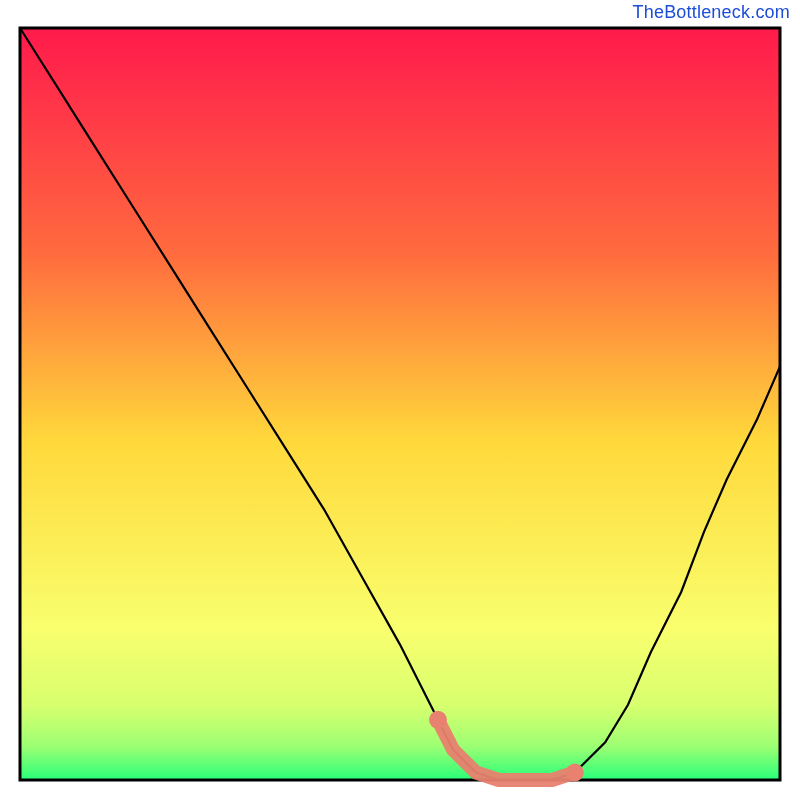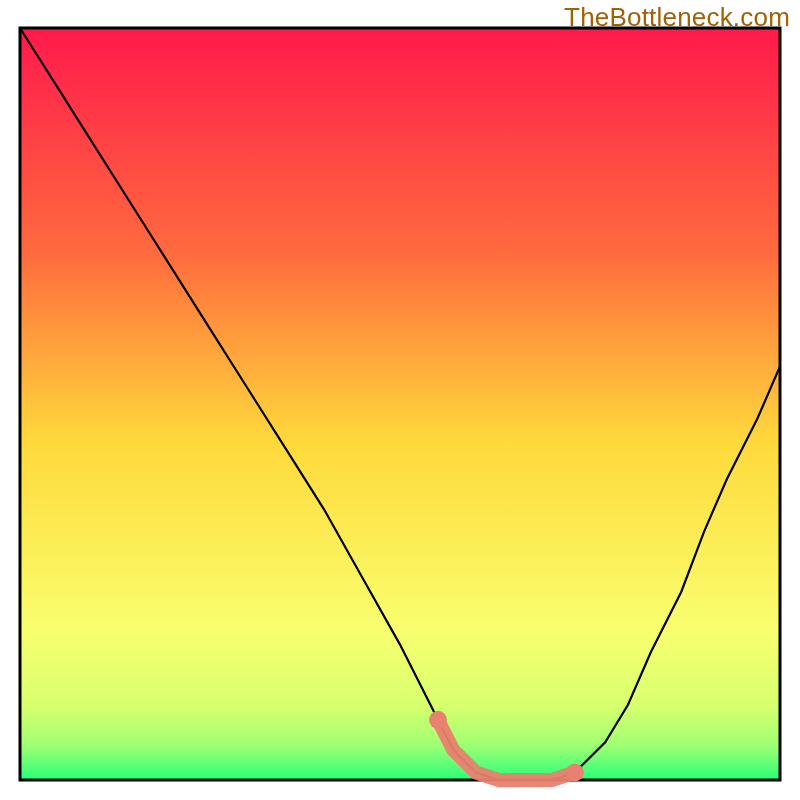--- a/index.html
+++ b/index.html
@@ -12,23 +12,23 @@
   }
   .frame {
     position: relative;
     width: 800px;
     height: 800px;
   }
   .watermark {
     position: absolute;
     top: 2px;
     right: 10px;
-    font-size: 26px;
+    font-size: 18px;
     font-weight: 500;
-    color: #a16207;
+    color: #1d4ed8;
     letter-spacing: 0.2px;
   }
   svg {
     display: block;
   }
 </style>
 </head>
 <body>
 
 <div class="frame">

